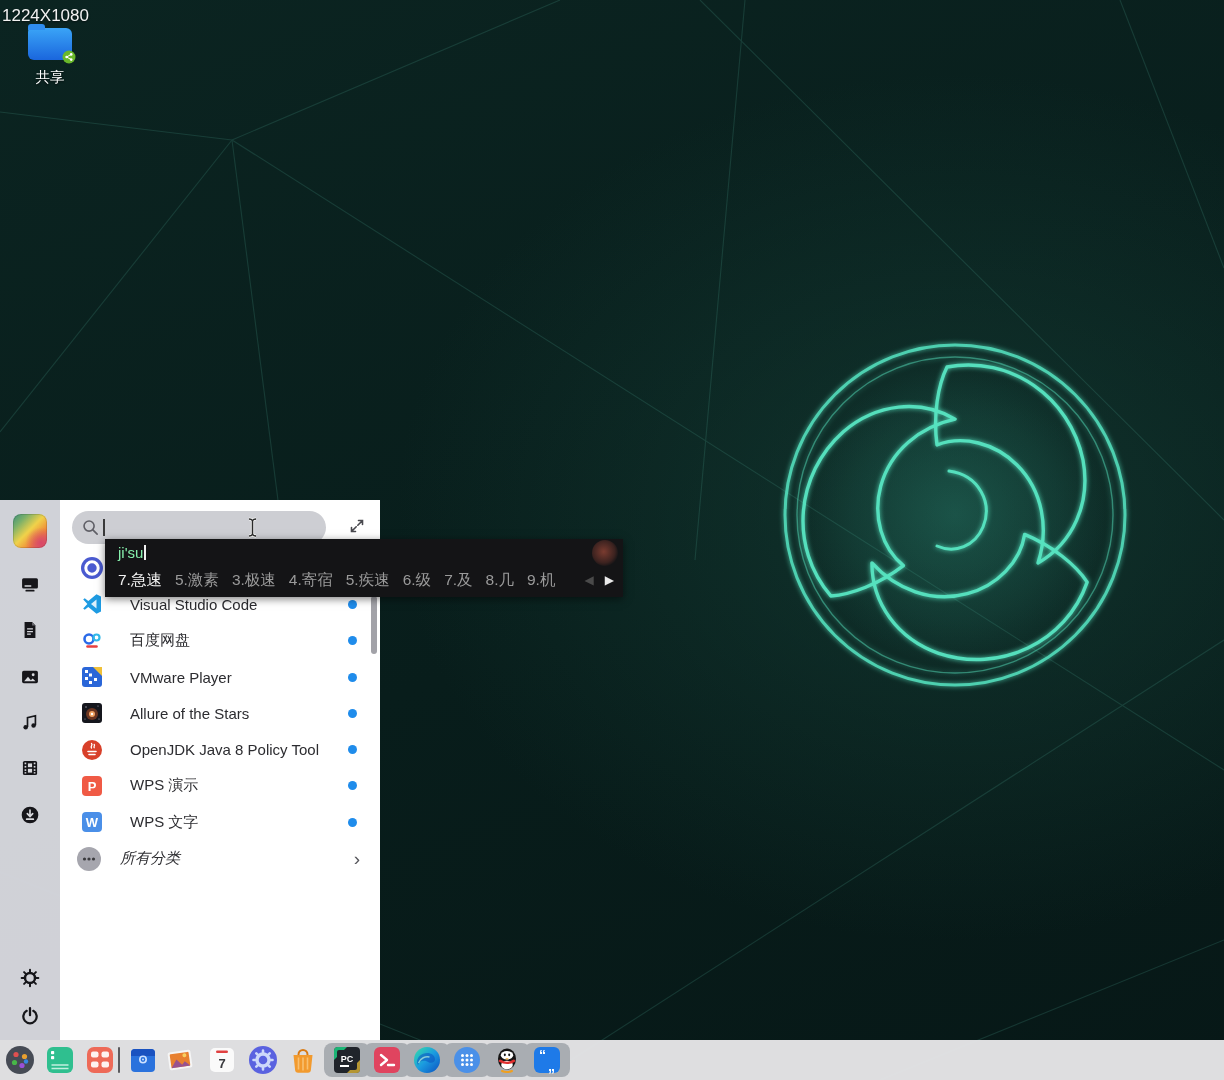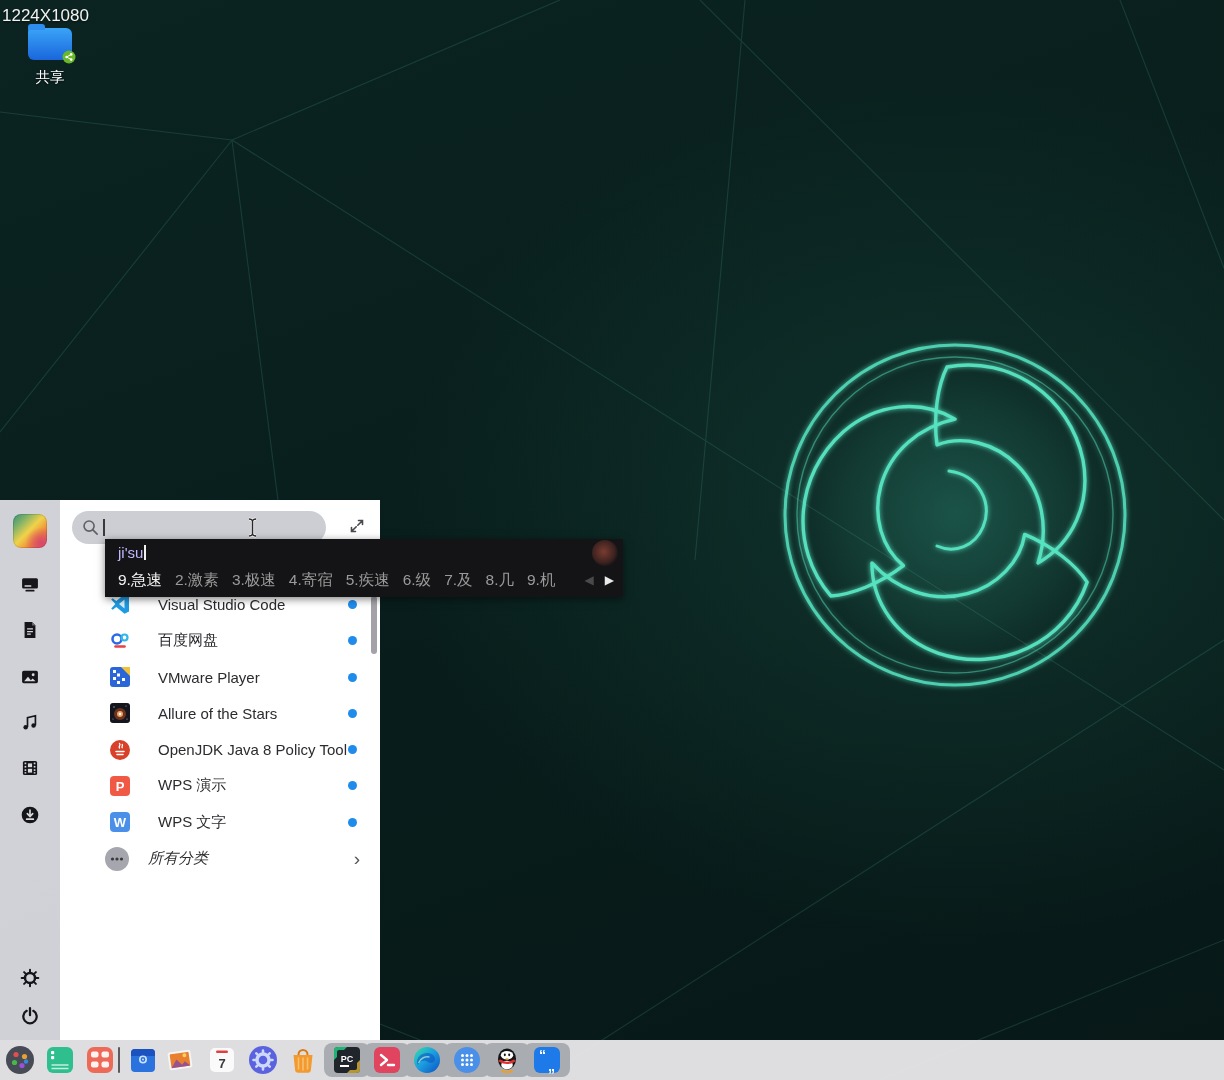--- a/index.html
+++ b/index.html
@@ -37,39 +37,39 @@
 
   #list { position:absolute; left:60px; top:0; width:320px; height:540px; background:#ffffff; }
   .searchbar { position:absolute; left:12px; top:11px; width:254px; height:33px; border-radius:17px;
     background:#cdced3; }
   .searchbar .mag { position:absolute; left:9px; top:7px; }
   .searchbar input { position:absolute; left:32px; top:3px; width:210px; height:27px; border:none; outline:none;
     background:transparent; font-size:14px; color:#222; font-family:"Liberation Sans",sans-serif; }
   .caret-dark { position:absolute; left:31px; top:8px; width:1.5px; height:17px; background:#3a3a3a; }
   .expand { position:absolute; left:288px; top:17px; width:18px; height:18px; }
 
-  .rows { position:absolute; left:0; top:50px; width:320px;padding-left:28px; }
+  .rows { position:absolute; left:0; top:50px; width:320px; }
   .row { display:flex; align-items:center; height:36.3px; }
   .ai { width:24px; height:24px; margin-left:20px; flex:0 0 auto; }
   .ai svg { width:24px; height:24px; }
   .row .lbl { margin-left:26px; font-size:15px; color:#2c2c30; white-space:nowrap; }
   .dot { width:9px; height:9px; border-radius:50%; background:#1f8ceb; margin-left:auto; margin-right:23px; }
   .row.foot1 .ai { width:28px; height:28px; margin-left:12px; }
   .row.foot1 .ai svg { width:28px; height:28px; }
   .row.foot1 .lbl { margin-left:30px; }
   .row.foot2 .ai { width:26px; height:26px; margin-left:16px; }
   .row.foot2 .ai svg { width:26px; height:26px; }
   .row.foot2 .lbl { margin-left:18px;font-style:italic; }
   .chev { margin-left:auto; margin-right:20px; font-size:19px; color:#55555a; line-height:1; }
   .scrollbar { position:absolute; left:311px; top:96px; width:6px; height:58px; border-radius:3px; background:#a2a2a8; }
 
   
   #ime { position:absolute; left:105px; top:539px; width:518px; height:58px; background:#141416; z-index:30;
     box-shadow:0 2px 8px rgba(0,0,0,.5); }
-  .preedit { position:absolute; left:13px; top:5px; font-size:15px; color:#c4b5fd; }
+  .preedit { position:absolute; left:13px; top:5px; font-size:15px; color:#86efac; }
   .caret-w { display:inline-block; width:1.5px; height:15px; background:#f0f0f0; vertical-align:-2px; margin-left:1px; }
   .ime-logo { position:absolute; right:5px; top:1px; width:26px; height:26px; border-radius:50%;
     background:radial-gradient(circle at 45% 45%, rgba(140,66,52,.85) 0%, rgba(120,56,46,.4) 55%, rgba(120,56,46,0) 75%); }
   .cands { position:absolute; left:13px; top:31px; display:flex; gap:13px; font-size:15.5px; color:#9a9a9a; white-space:nowrap; }
   .cands .sel { color:#f2f2f2; }
   .ime-arrows { position:absolute; right:9px; top:33px; display:flex; gap:11px; font-size:12px; line-height:1.4; }
   .arr-prev { color:#4a4a4a; }
   .arr-next { color:#eaeaea; }
 
   
@@ -352,22 +352,22 @@
         </div>
       </div>
       <div class="scrollbar"></div>
     </div>
   </div>
 
   <div id="ime">
     <div class="preedit"><span>ji'su</span><span class="caret-w"></span></div>
     <div class="ime-logo"></div>
     <div class="cands">
-      <span class="sel">9.急速</span>
-      <span>2.激素</span>
+      <span class="sel">7.急速</span>
+      <span>5.激素</span>
       <span>3.极速</span>
       <span>4.寄宿</span>
       <span>5.疾速</span>
       <span>6.级</span>
       <span>7.及</span>
       <span>8.几</span>
       <span>9.机</span>
     </div>
     <div class="ime-arrows">
       <span class="arr-prev">◀</span>

